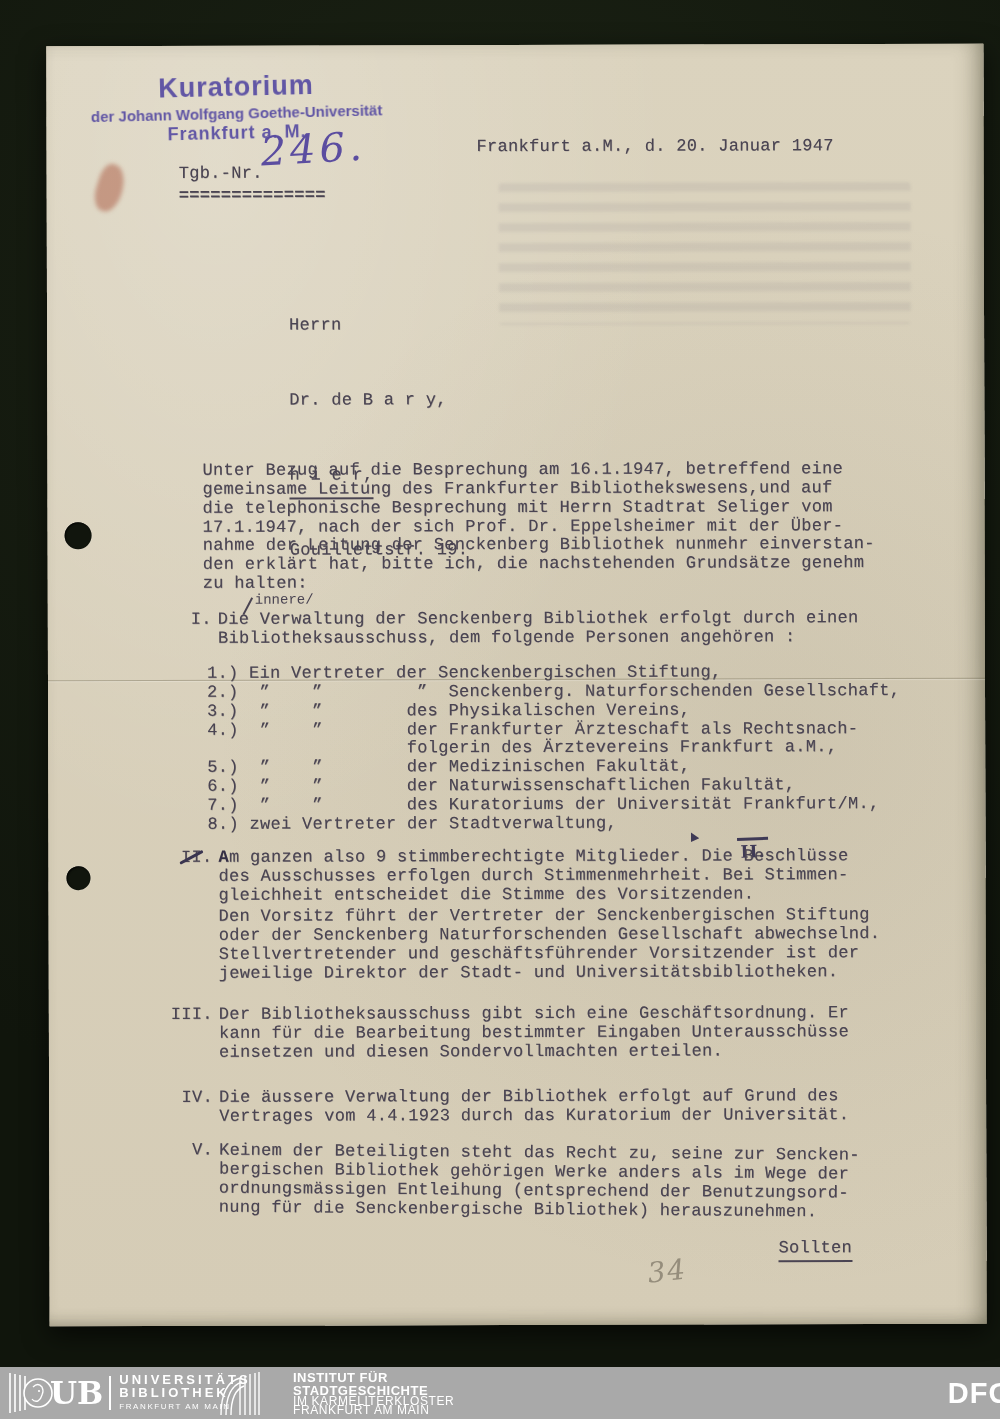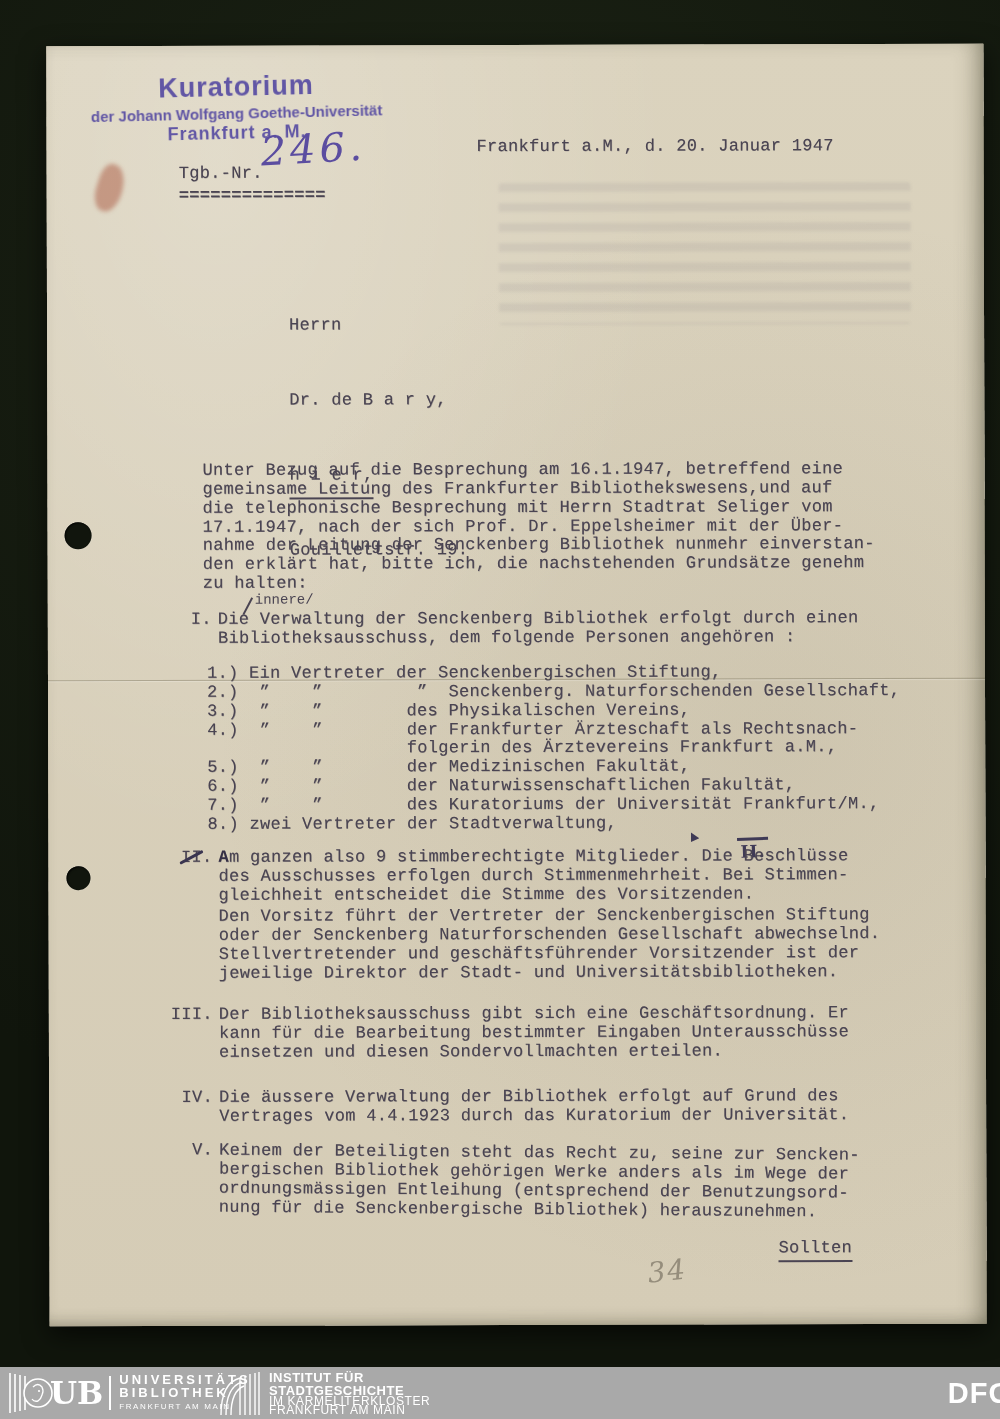--- a/index.html
+++ b/index.html
@@ -84,21 +84,21 @@
   .crease{position:absolute; left:0; top:634px; width:100%; height:1px; background:rgba(92,86,62,0.35); box-shadow:0 1px 1px rgba(255,255,255,0.28);}
   .redmark{position:absolute; left:50px; top:118px; width:26px; height:48px; background:rgba(164,74,48,0.45); border-radius:40% 60% 50% 50%; transform:rotate(18deg); filter:blur(2px);}
   
   .footer{position:absolute; left:0; top:1367px; width:1000px; height:52px; background:#a9a9a9;padding-left:24px;}
   .ub-group{position:absolute; left:8px; top:5px; height:42px; display:flex; align-items:center;}
   .ub-abbr{font-family:"DejaVu Serif",serif; font-weight:bold; font-size:31px; color:#ffffff; margin-left:-12px; line-height:1;}
   .ub-divider{width:2px; height:34px; background:#ffffff; margin:0 8px 0 6px;}
   .ub-lines{color:#ffffff; line-height:13px;}
   .ub-lines .b1,.ub-lines .b2{font-size:13px; font-weight:bold; letter-spacing:3px;}
   .ub-lines .b3{font-size:8px; letter-spacing:1.6px; margin-top:1px;}
-  .inst-group{position:absolute; left:218px; top:4px; display:flex; align-items:center;}
+  .inst-group{position:absolute; left:218px; top:4px; display:flex; align-items:center;gap:24px;}
   .inst-lines{color:#ffffff; margin-left:9px; line-height:13px;}
   .inst-lines .ln:nth-child(1),.inst-lines .ln:nth-child(2){font-size:13px; font-weight:bold; letter-spacing:0.5px;}
   .inst-lines .ln:nth-child(3),.inst-lines .ln:nth-child(4){font-size:12px; letter-spacing:0.6px; line-height:9px;}
   .center-text{position:absolute; left:465px; top:50%; transform:translateY(-50%); font-size:17.5px; color:#f2f2f2;}
   .dfg{position:absolute; right:12px; top:50%; transform:translateY(-50%); font-size:29px; font-weight:800; color:#ffffff; letter-spacing:1px;}
 </style>
 </head>
 <body>
 
 <div class="page">

